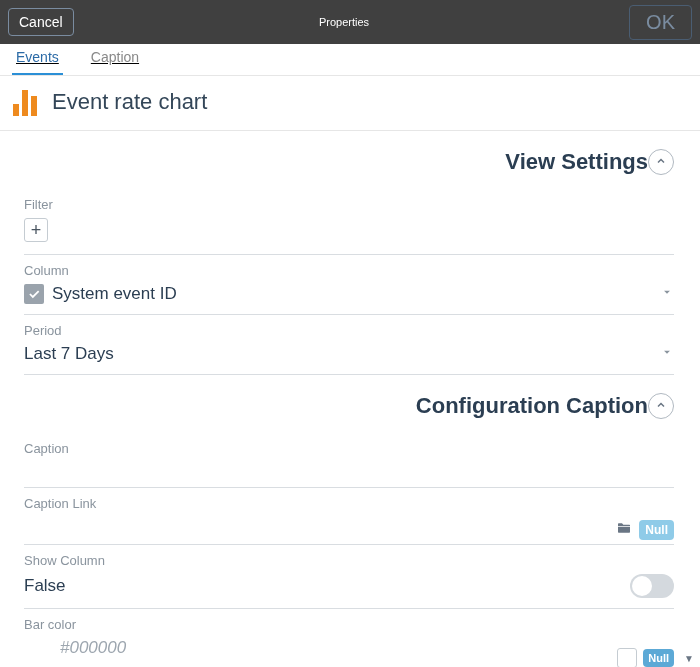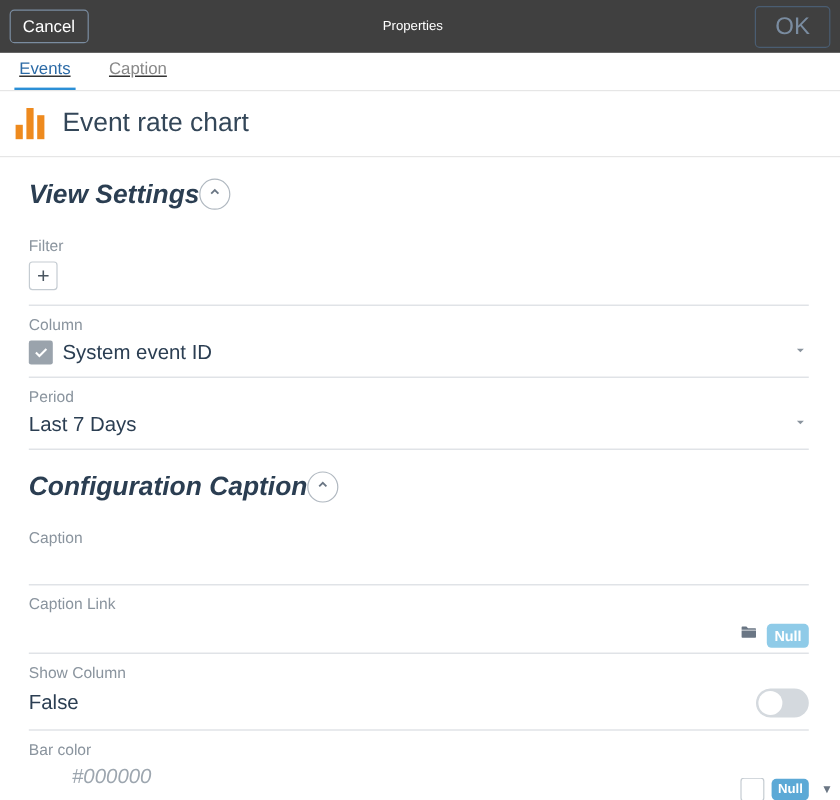--- a/index.html
+++ b/index.html
@@ -89,23 +89,22 @@
   .scroll-area::-webkit-scrollbar { width: 14px; }
   .scroll-area::-webkit-scrollbar-track { background: #f0f0f0; }
   .scroll-area::-webkit-scrollbar-thumb { background: #c4c4c4; }
   
   .section {
     padding: 0 24px;
   }
   .section-header {
     display: flex;
     align-items: center;
-    justify-content: flex-start;
+    justify-content: flex-end;
     padding: 18px 0 14px 0;
-    font-style: italic;
   }
   .section-title { font-size: 22px; font-weight: bold; color: #2b3e52; }
   .collapse-btn {
     width: 26px; height: 26px;
     border: 1px solid #b0b8c0;
     border-radius: 50%;
     display: flex; align-items: center; justify-content: center;
     cursor: pointer;
     color: #6a7684;
   }

